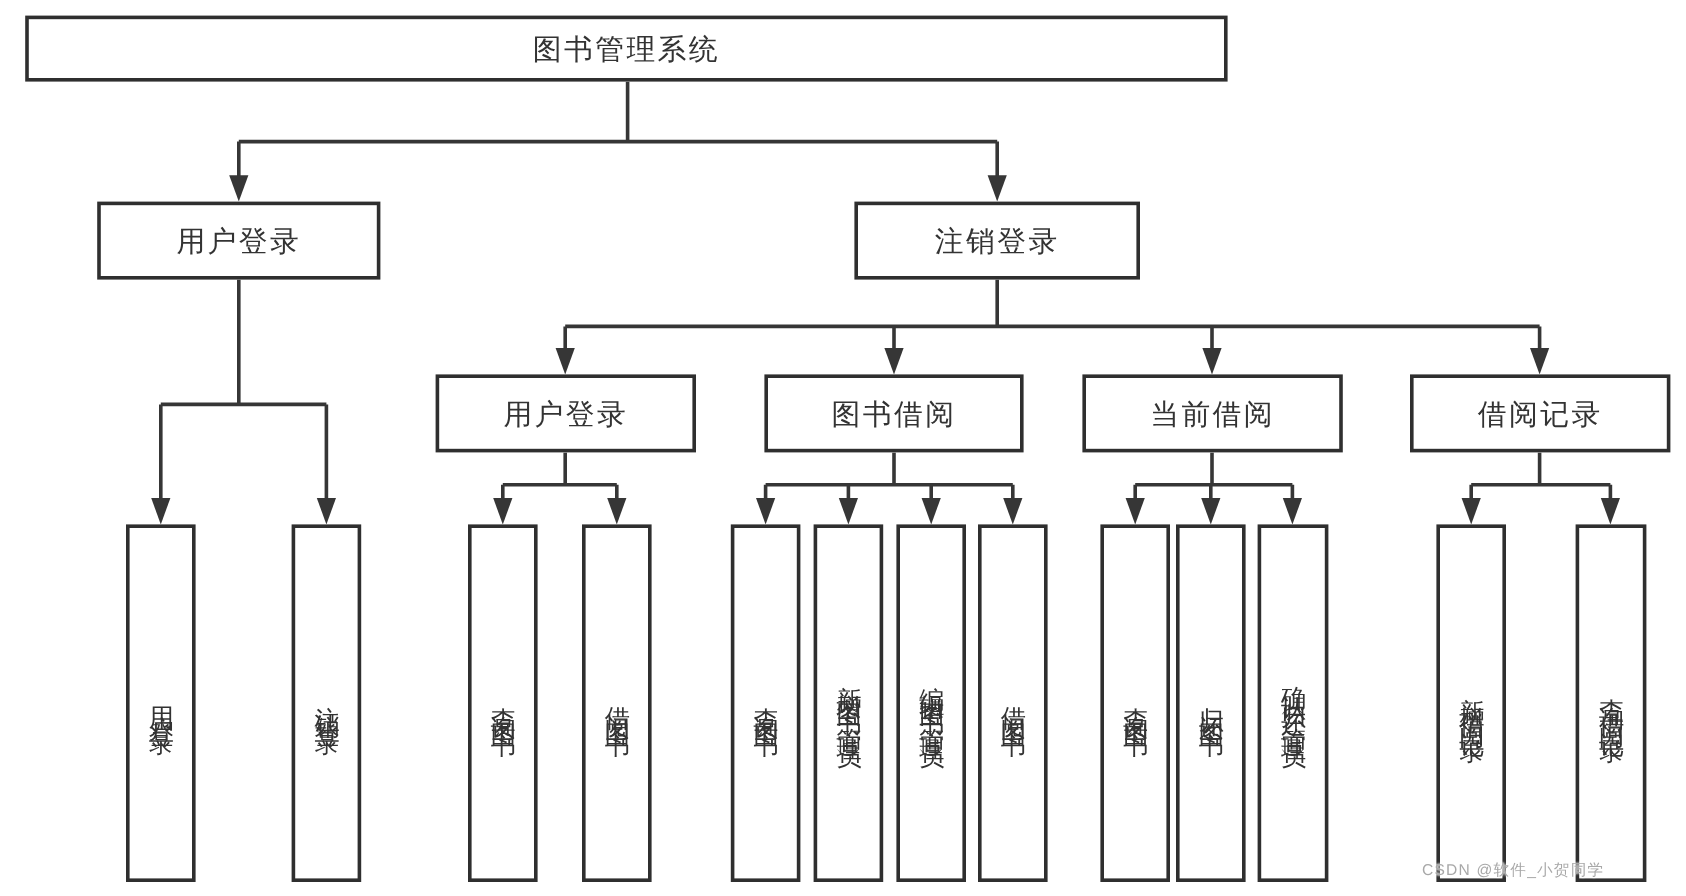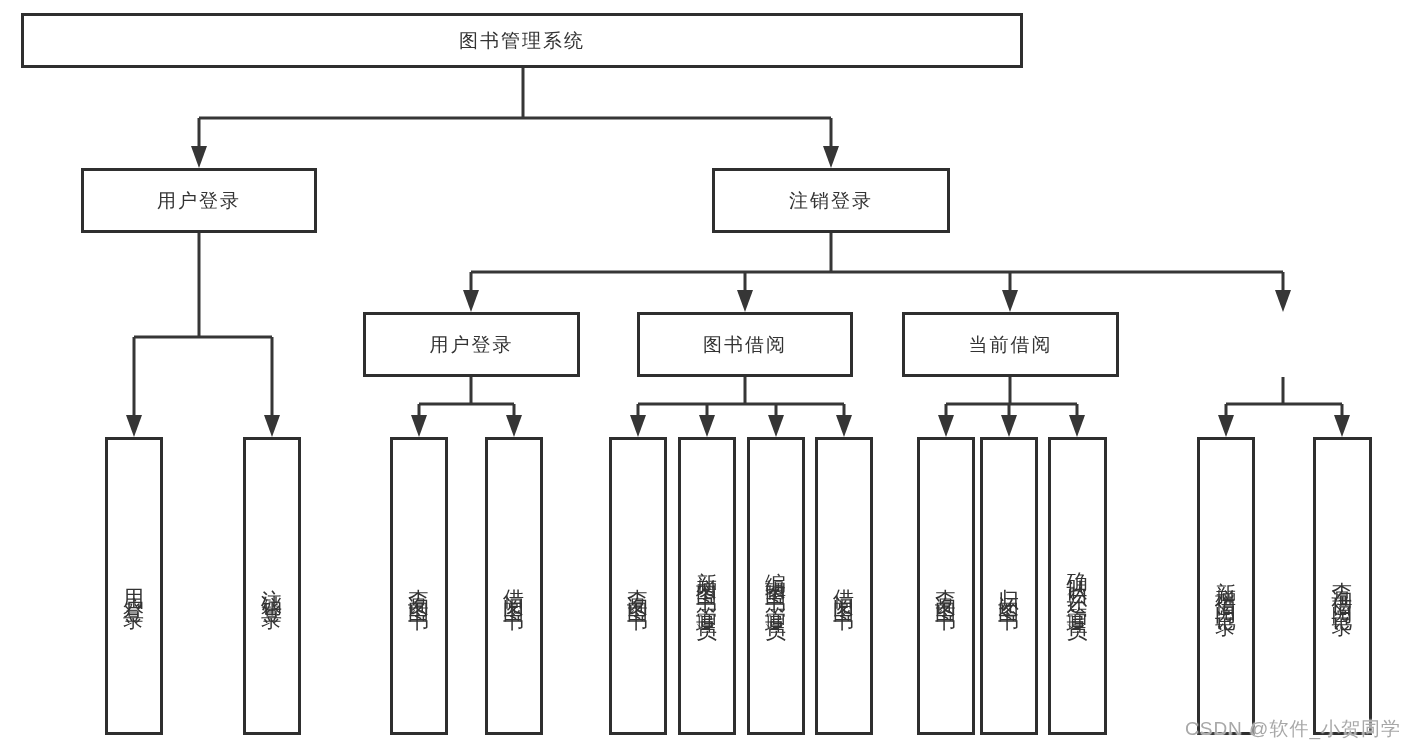--- a/index.html
+++ b/index.html
@@ -13,28 +13,28 @@
     color:var(--text);
   }
   .connectors{position:absolute; left:0; top:0; pointer-events:none;}
   .connectors path{stroke:var(--line); stroke-width:3; fill:none;}
   .connectors polygon{fill:var(--line); stroke:none;}
   .box{
     position:absolute; box-sizing:border-box; background:var(--box-fill);
     border:3px solid var(--box-border); display:flex; align-items:center;
     justify-content:center; text-align:center; z-index:2;
   }
-  .h{font-size:19px; letter-spacing:2px; white-space:nowrap;}
+  .h{font-size:24px; letter-spacing:2px; white-space:nowrap;}
   .v{
     writing-mode:vertical-rl; text-orientation:mixed;
     font-size:21px; letter-spacing:7px; line-height:1;
   }
   .watermark{
     position:absolute; left:1185px; top:716px; z-index:5;
-    font-size:19px; letter-spacing:1px; color:var(--watermark);
+    font-size:13px; letter-spacing:1px; color:var(--watermark);
     text-shadow:0 0 2px #fff, 0 0 2px #fff; white-space:nowrap;
   }
 </style>
 </head>
 <body>
 
 <div class="stage">
 
   <svg class="connectors" width="1405" height="747" viewBox="0 0 1405 747">
 
@@ -87,20 +87,21 @@
   </svg>
 
   <div class="box h" style="left:21px;top:13px;width:1002px;height:55px">图书管理系统</div>
 
   <div class="box h" style="left:81px;top:168px;width:236px;height:65px">用户登录</div>
   <div class="box h" style="left:712px;top:168px;width:238px;height:65px">注销登录</div>
 
   <div class="box h" style="left:363px;top:312px;width:217px;height:65px">用户登录</div>
   <div class="box h" style="left:637px;top:312px;width:216px;height:65px">图书借阅</div>
   <div class="box h" style="left:902px;top:312px;width:217px;height:65px">当前借阅</div>
+  <div class="box h" style="left:1175px;top:312px;width:217px;height:65px">借阅记录</div>
 
   <div class="box v" style="left:105px;top:437px;width:58px;height:298px">用户登录</div>
   <div class="box v" style="left:243px;top:437px;width:58px;height:298px">注销登录</div>
 
   <div class="box v" style="left:390px;top:437px;width:58px;height:298px">查询图书</div>
   <div class="box v" style="left:485px;top:437px;width:58px;height:298px">借阅图书</div>
 
   <div class="box v" style="left:609px;top:437px;width:58px;height:298px">查询图书</div>
   <div class="box v" style="left:678px;top:437px;width:58px;height:298px">新增图书（管理员）</div>
   <div class="box v" style="left:747px;top:437px;width:58px;height:298px">编辑图书（管理员）</div>

